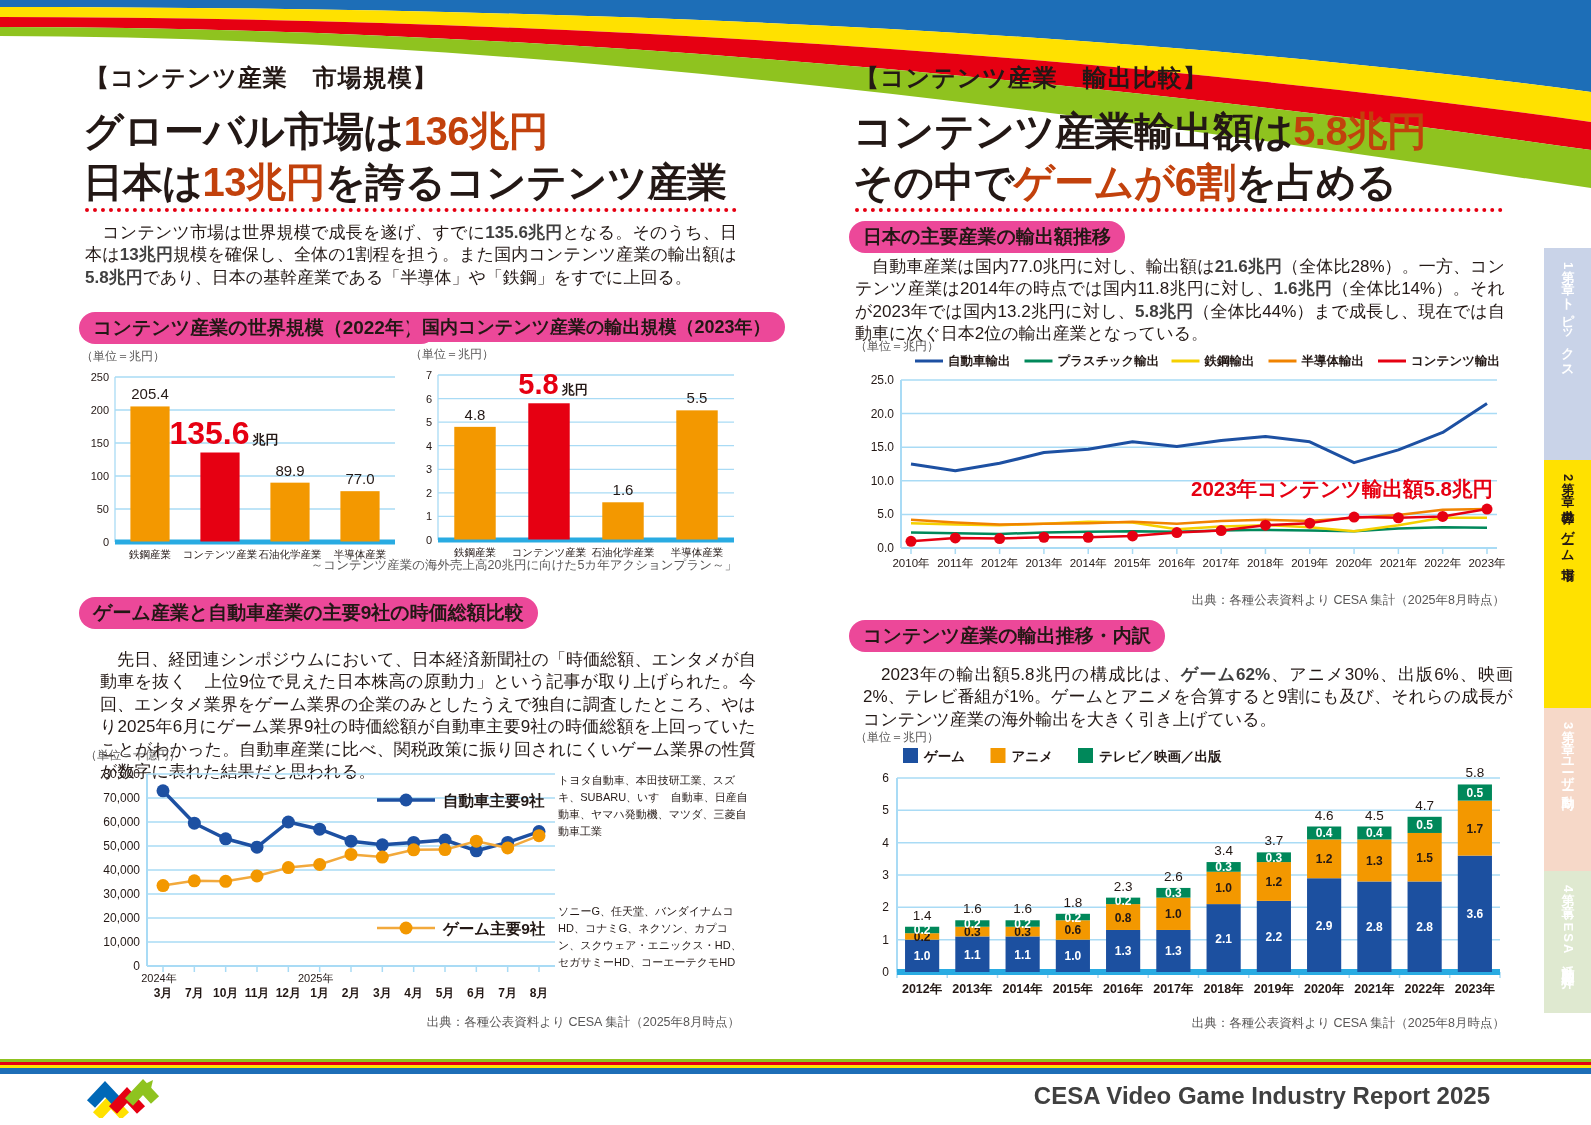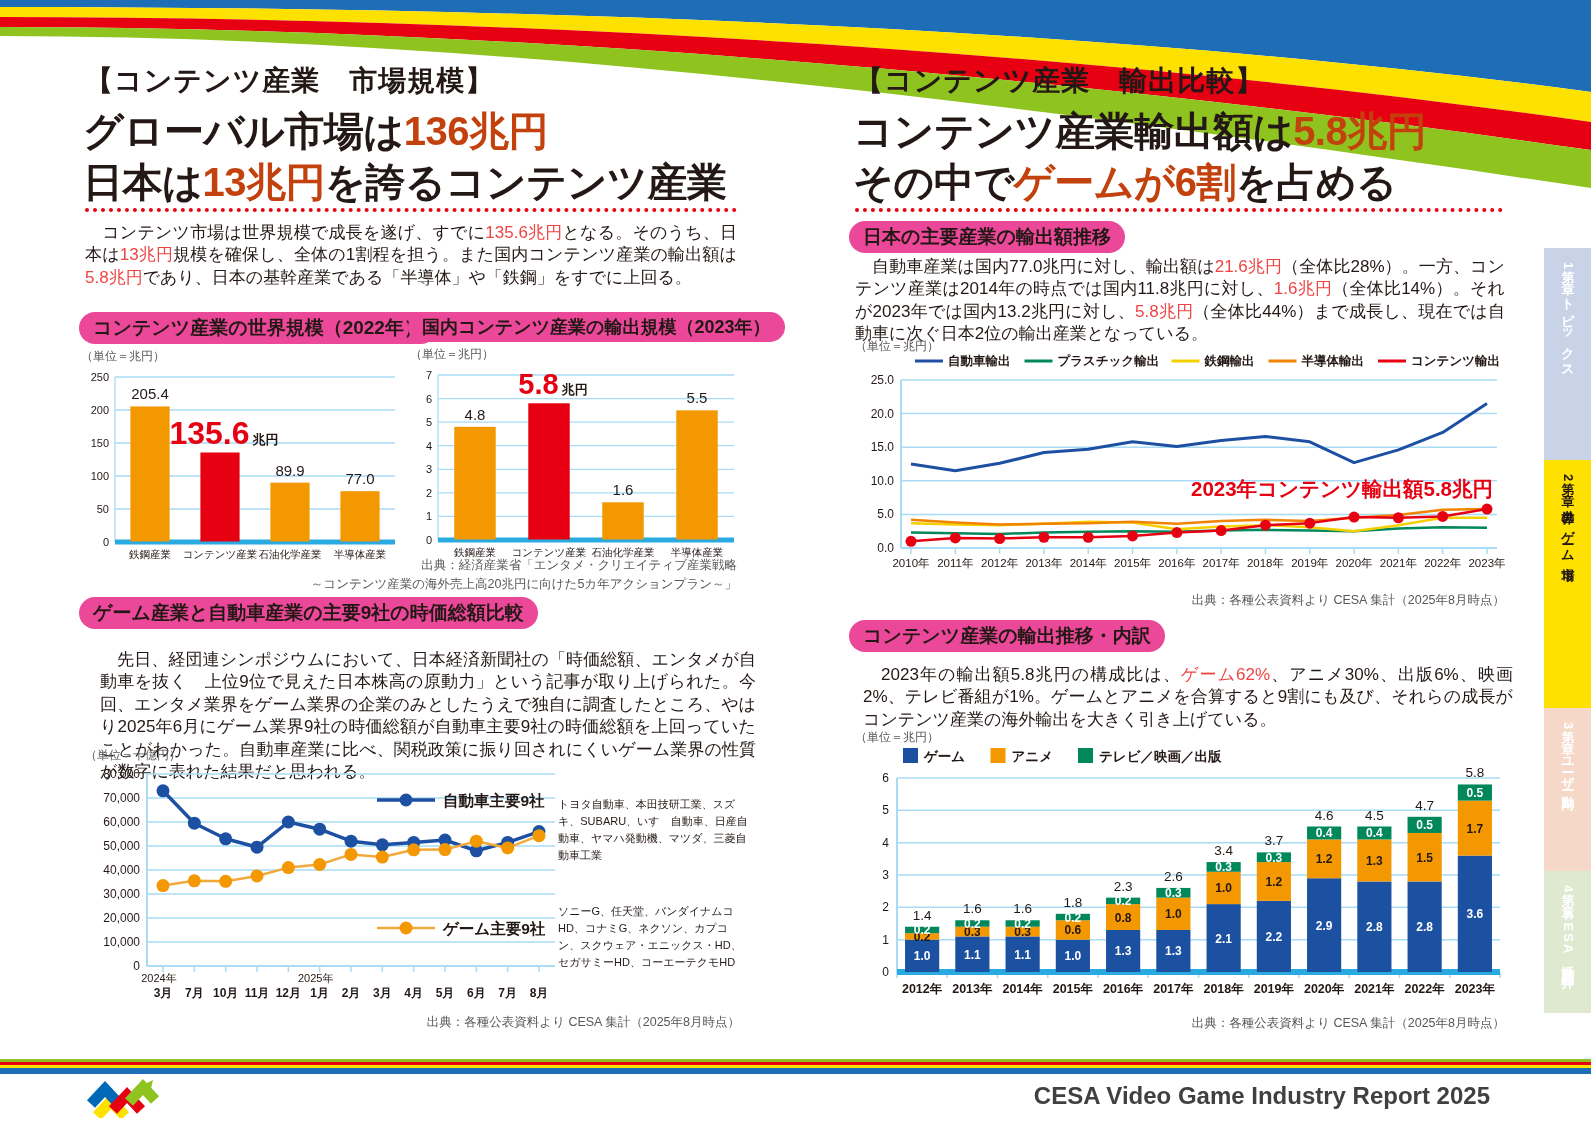--- a/index.html
+++ b/index.html
@@ -1,26 +1,26 @@
 <!DOCTYPE html>
 <html><head>
 <meta charset="utf-8">
 <style>
   html,body{margin:0;padding:0;}
   body{
     width:1591px;height:1125px;position:relative;overflow:hidden;background:#ffffff;
     font-family:"Liberation Sans","DejaVu Sans",sans-serif;color:#231815;
   }
   .abs{position:absolute;}
-  .kicker{font-size:28px;font-weight:900;letter-spacing:1px;}
+  .kicker{font-size:24px;font-weight:900;letter-spacing:1px;}
   .headline{font-size:40px;font-weight:900;line-height:1.28;letter-spacing:-0.5px;white-space:nowrap;}
   .headline .red{color:#c2410c;}
   .divider{border-top:4px dotted #E60012;height:0;}
   .para{font-size:17px;line-height:1.32;text-align:justify;}
-  .para .red{color:#ef4444;font-weight:normal;}
+  .para .red{color:#404040;font-weight:bold;}
   .pill{display:inline-block;background:#ec4899;border-radius:16px;padding:3px 14px;
         font-size:19px;font-weight:800;white-space:nowrap;}
   .unit{font-size:12px;color:#595757;}
   .source{font-size:12.5px;color:#595757;text-align:right;line-height:1.5;}
   .companies{font-size:11px;line-height:1.55;color:#231815;}
   .tab{position:absolute;left:1544px;width:47px;display:flex;align-items:flex-start;justify-content:center;}
   .tab span{writing-mode:vertical-rl;text-orientation:mixed;font-size:13px;font-weight:bold;
             letter-spacing:2px;padding-top:12px;}
   .footer-title{font-size:24px;font-weight:bold;color:#404040;text-align:right;}
   .logo-wrap{display:flex;align-items:flex-end;}
@@ -110,21 +110,20 @@
         <rect x="194.28" y="139.28571428571428" width="41.440000000000005" height="37.214285714285715" fill="#F39800"></rect>
         <text x="215" y="132.28571428571428" text-anchor="middle" font-size="15" fill="#231815">1.6</text>
         <text x="215" y="193" text-anchor="middle" font-size="10.5" fill="#231815">石油化学産業</text>
         <rect x="268.28" y="47.35714285714286" width="41.440000000000005" height="129.14285714285714" fill="#F39800"></rect>
         <text x="289" y="40.35714285714286" text-anchor="middle" font-size="15" fill="#231815">5.5</text>
         <text x="289" y="193" text-anchor="middle" font-size="10.5" fill="#231815">半導体産業</text>
       </svg></div>
 </div>
 
 <div class="abs source" style="left:285px;top:556px;width:452px;">
-  <div>出典：経済産業省「エンタメ・クリエイティブ産業戦略</div>
   <div>～コンテンツ産業の海外売上高20兆円に向けた5カ年アクションプラン～」</div>
 </div>
 
 <div class="abs" style="left:79px;top:597px;">
   <span class="pill">ゲーム産業と自動車産業の主要9社の時価総額比較</span>
 </div>
 
 <p class="abs para" style="left:85px;top:634px;width:656px;margin:15px;"><span>　先日、経団連シンポジウムにおいて、日本経済新聞社の「時価総額、エンタメが自動車を抜く　上位9位で見えた日本株高の原動力」という記事が取り上げられた。今回、エンタメ業界をゲーム業界の企業のみとしたうえで独自に調査したところ、やはり2025年6月にゲーム業界9社の時価総額が自動車主要9社の時価総額を上回っていたことがわかった。自動車産業に比べ、関税政策に振り回されにくいゲーム業界の性質が数字に表れた結果だと思われる。</span></p>
 
 <div class="abs unit" style="left:85px;top:747px;">（単位＝十億円）</div>
@@ -206,21 +205,21 @@
       <circle cx="422.6666666666667" cy="87.92" r="6.5" fill="#F39800"></circle>
       <circle cx="454" cy="75.68" r="6.5" fill="#F39800"></circle>
       <line x1="292" y1="40" x2="350" y2="40" stroke="#1D50A2" stroke-width="3.5"></line>
       <circle cx="321" cy="40" r="6.5" fill="#1D50A2"></circle>
       <text x="358" y="45.5" font-size="15.5" font-weight="bold" fill="#231815">自動車主要9社</text>
       <line x1="292" y1="168" x2="350" y2="168" stroke="#F2A93C" stroke-width="2.5"></line>
       <circle cx="321" cy="168" r="6.5" fill="#F39800"></circle>
       <text x="358" y="173.5" font-size="15.5" font-weight="bold" fill="#231815">ゲーム主要9社</text>
     </svg></div>
 
-<div class="abs companies" style="left:558px;top:796px;width:192px;">トヨタ自動車、本田技研工業、スズキ、SUBARU、いすゞ自動車、日産自動車、ヤマハ発動機、マツダ、三菱自動車工業</div>
+<div class="abs companies" style="left:558px;top:772px;width:192px;">トヨタ自動車、本田技研工業、スズキ、SUBARU、いすゞ自動車、日産自動車、ヤマハ発動機、マツダ、三菱自動車工業</div>
 <div class="abs companies" style="left:558px;top:903px;width:192px;">ソニーG、任天堂、バンダイナムコHD、コナミG、ネクソン、カプコン、スクウェア・エニックス・HD、セガサミーHD、コーエーテクモHD</div>
 
 <div class="abs source" style="left:85px;top:1013px;width:655px;">出典：各種公表資料より CESA 集計（2025年8月時点）</div>
 
 <div class="abs kicker" style="left:855px;top:62px;">【コンテンツ産業　輸出比較】</div>
 
 <div class="abs headline" style="left:853px;top:106px;">
   <div><span>コンテンツ産業輸出額は</span><span class="red">5.8兆円</span></div>
   <div><span>その中で</span><span class="red">ゲームが6割</span><span>を占める</span></div>
 </div>

